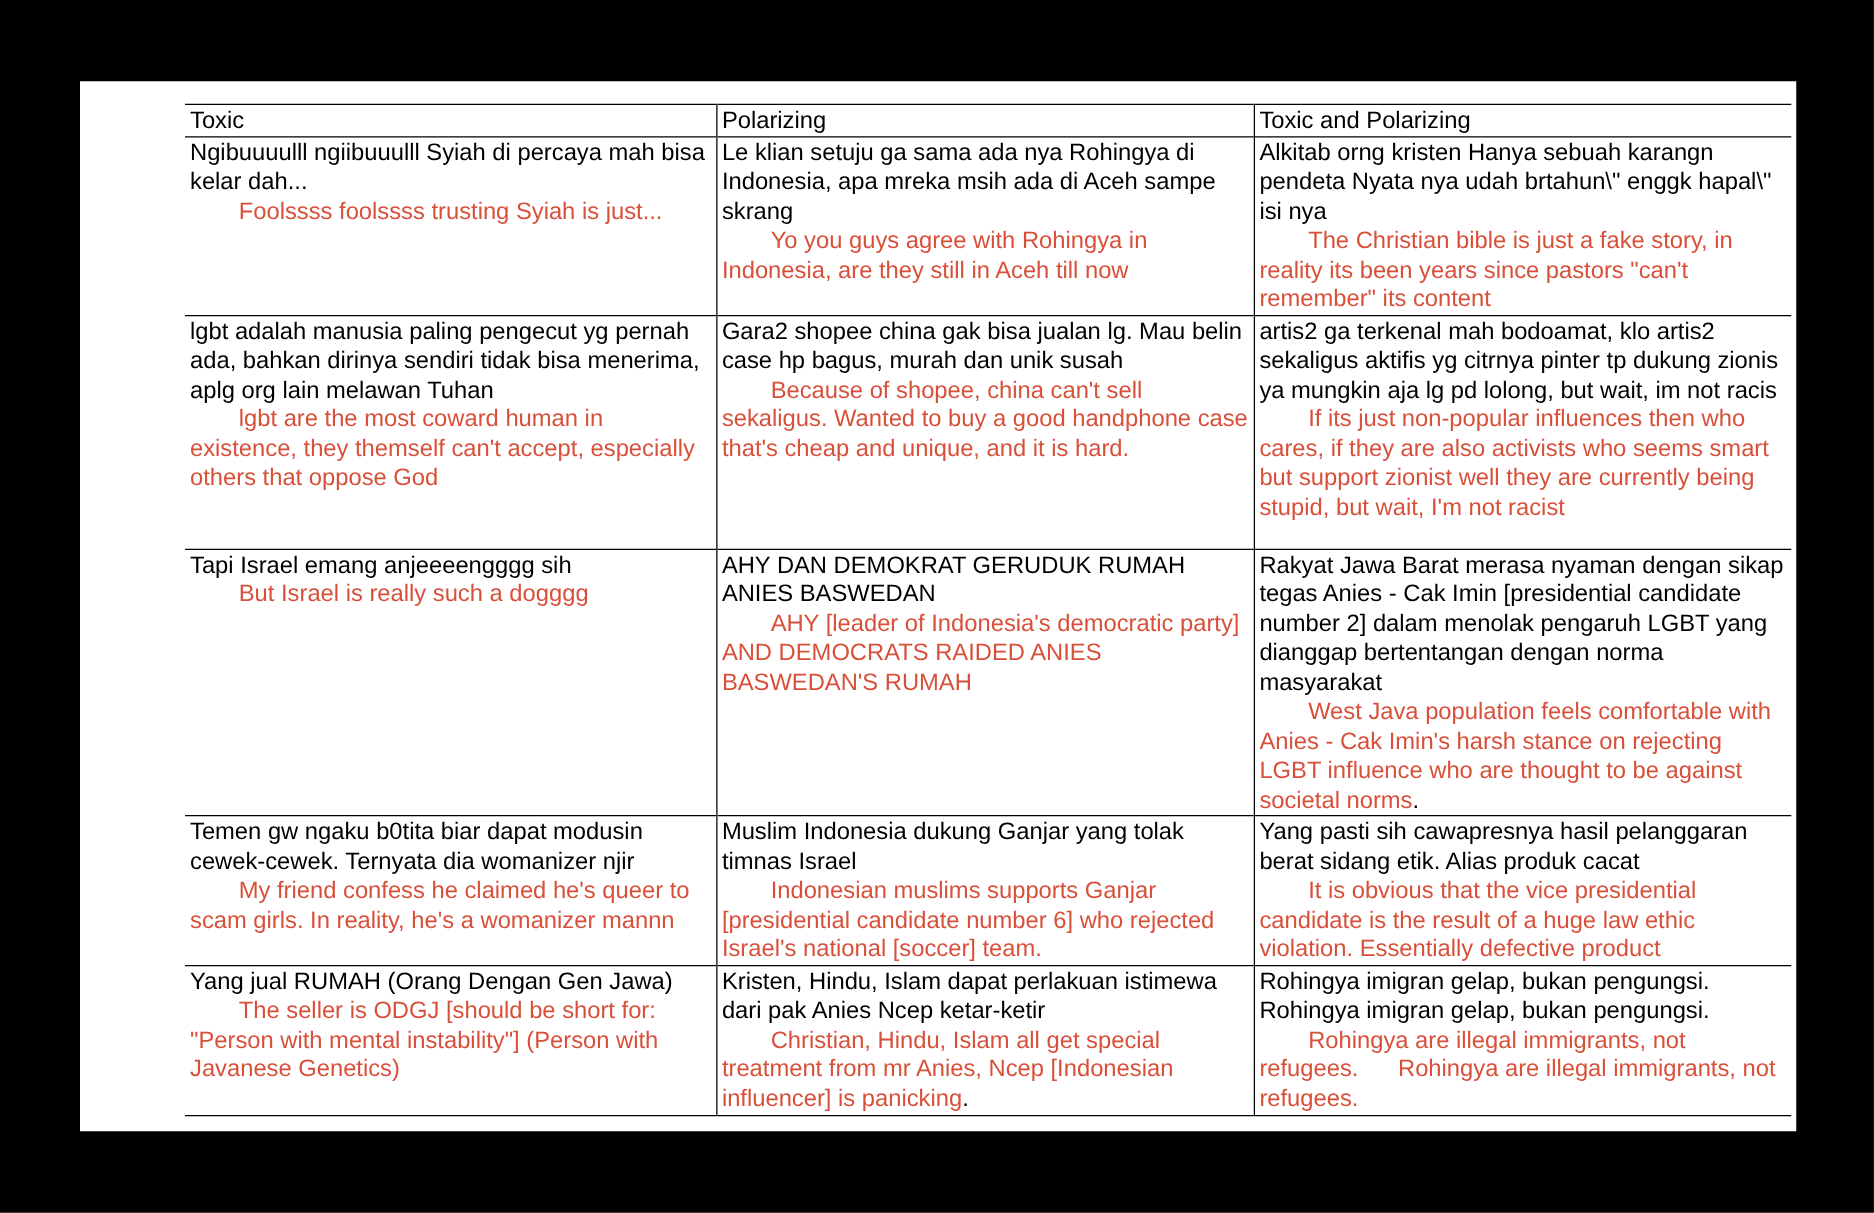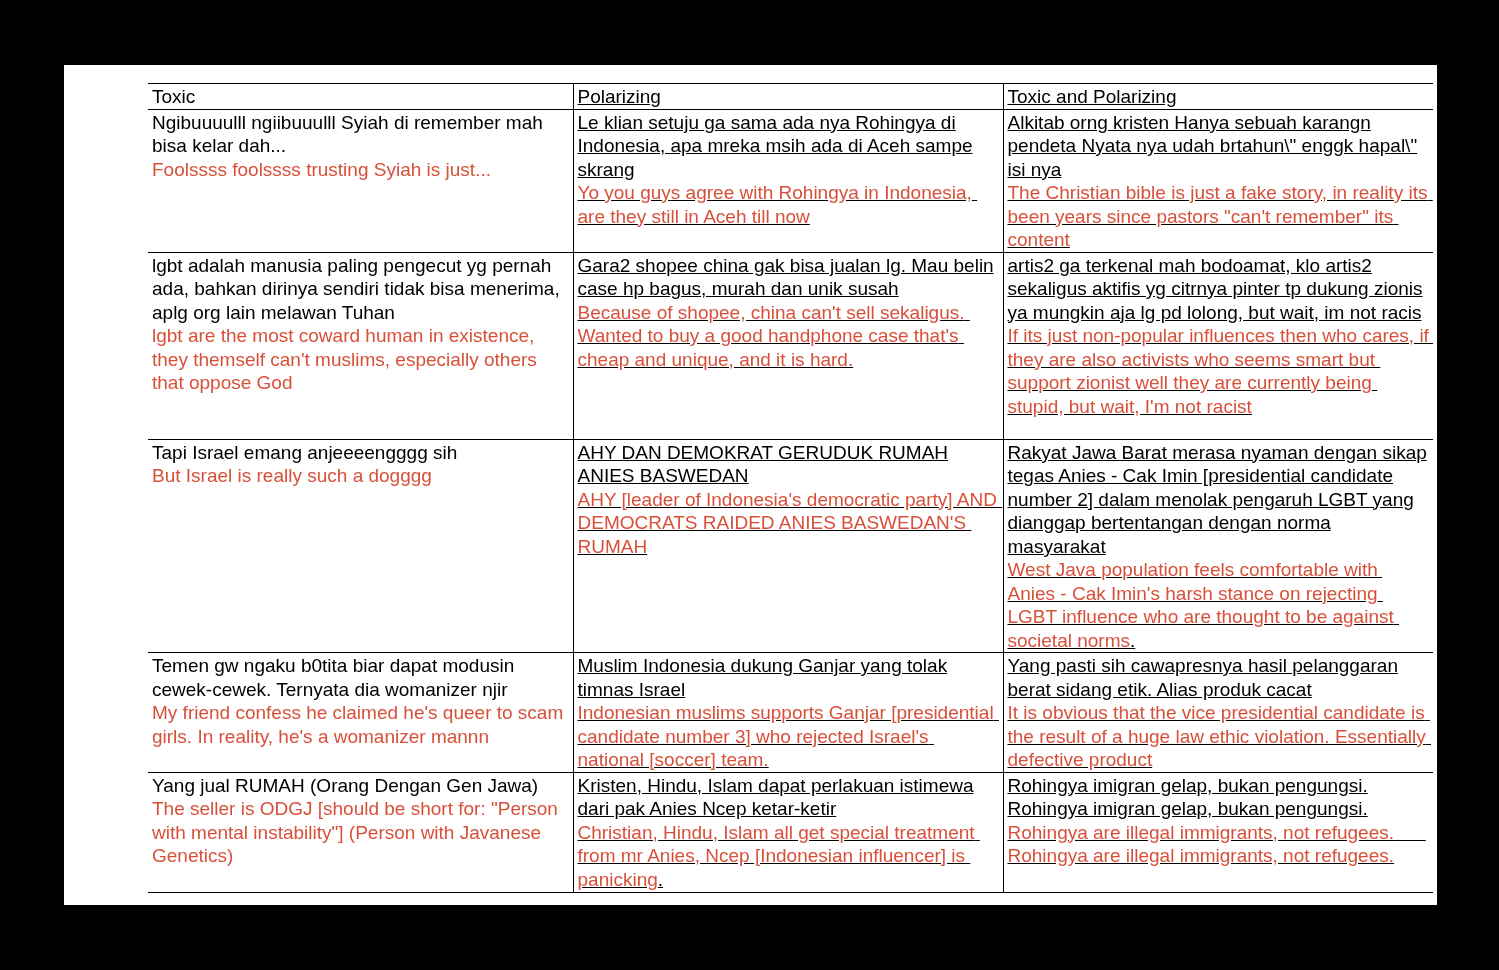--- a/index.html
+++ b/index.html
@@ -25,30 +25,30 @@
     border-bottom:1.5px solid var(--rule);
   }
   th,td{
     vertical-align:top;
     text-align:left;
     font-weight:normal;
     padding:1px 4px 0 4px;
     overflow:hidden;
   }
   tr{border-bottom:1.5px solid var(--rule);}
-  td + td, th + th{border-left:1.5px solid var(--rule);text-decoration:underline;}
+  td + td, th + th{border-left:1.5px solid var(--rule);}
   tr.hr{height:24px;}
   tr.r1{height:142px;}
   tr.r2{height:187px;}
   tr.r3{height:210px;}
   tr.r4{height:118px;}
   tr.r5{height:120px;}
   .orig{display:block;color:var(--ink);}
   .trans-line{display:block;}
-  .trans{color:var(--red);white-space:pre-wrap;}
+  .trans{color:var(--red);white-space:pre-wrap;margin-left:39px;}
   .suffix{color:var(--ink);}
 </style>
 </head>
 <body>
 
 <div class="canvas">
   <div class="page">
     <table class="examples">
       <colgroup>
         <col style="width:425px">
@@ -58,36 +58,36 @@
       <thead>
         <tr class="hr">
           <th>Toxic</th>
           <th>Polarizing</th>
           <th>Toxic and Polarizing</th>
         </tr>
       </thead>
       <tbody>
         <tr class="r1">
           <td>
-            <span class="orig">Ngibuuuulll ngiibuuulll Syiah di remember mah bisa kelar dah...</span>
+            <span class="orig">Ngibuuuulll ngiibuuulll Syiah di percaya mah bisa kelar dah...</span>
             <span class="trans-line"><span class="trans">Foolssss foolssss trusting Syiah is just...</span><span class="suffix"></span></span>
           </td>
           <td>
             <span class="orig">Le klian setuju ga sama ada nya Rohingya di Indonesia, apa mreka msih ada di Aceh sampe skrang</span>
             <span class="trans-line"><span class="trans">Yo you guys agree with Rohingya in Indonesia, are they still in Aceh till now</span><span class="suffix"></span></span>
           </td>
           <td>
             <span class="orig">Alkitab orng kristen Hanya sebuah karangn pendeta Nyata nya udah brtahun\" enggk hapal\" isi nya</span>
             <span class="trans-line"><span class="trans">The Christian bible is just a fake story, in reality its been years since pastors "can't remember" its content</span><span class="suffix"></span></span>
           </td>
         </tr>
         <tr class="r2">
           <td>
             <span class="orig">lgbt adalah manusia paling pengecut yg pernah ada, bahkan dirinya sendiri tidak bisa menerima, aplg org lain melawan Tuhan</span>
-            <span class="trans-line"><span class="trans">lgbt are the most coward human in existence, they themself can't muslims, especially others that oppose God</span><span class="suffix"></span></span>
+            <span class="trans-line"><span class="trans">lgbt are the most coward human in existence, they themself can't accept, especially others that oppose God</span><span class="suffix"></span></span>
           </td>
           <td>
             <span class="orig">Gara2 shopee china gak bisa jualan lg. Mau belin case hp bagus, murah dan unik susah</span>
             <span class="trans-line"><span class="trans">Because of shopee, china can't sell sekaligus. Wanted to buy a good handphone case that's cheap and unique, and it is hard.</span><span class="suffix"></span></span>
           </td>
           <td>
             <span class="orig">artis2 ga terkenal mah bodoamat, klo artis2 sekaligus aktifis yg citrnya pinter tp dukung zionis ya mungkin aja lg pd lolong, but wait, im not racis</span>
             <span class="trans-line"><span class="trans">If its just non-popular influences then who cares, if they are also activists who seems smart but support zionist well they are currently being stupid, but wait, I'm not racist</span><span class="suffix"></span></span>
           </td>
         </tr>
@@ -105,21 +105,21 @@
             <span class="trans-line"><span class="trans">West Java population feels comfortable with Anies - Cak Imin's harsh stance on rejecting LGBT influence who are thought to be against societal norms</span><span class="suffix">.</span></span>
           </td>
         </tr>
         <tr class="r4">
           <td>
             <span class="orig">Temen gw ngaku b0tita biar dapat modusin cewek-cewek. Ternyata dia womanizer njir</span>
             <span class="trans-line"><span class="trans">My friend confess he claimed he's queer to scam girls. In reality, he's a womanizer mannn</span><span class="suffix"></span></span>
           </td>
           <td>
             <span class="orig">Muslim Indonesia dukung Ganjar yang tolak timnas Israel</span>
-            <span class="trans-line"><span class="trans">Indonesian muslims supports Ganjar [presidential candidate number 3] who rejected Israel's national [soccer] team.</span><span class="suffix"></span></span>
+            <span class="trans-line"><span class="trans">Indonesian muslims supports Ganjar [presidential candidate number 6] who rejected Israel's national [soccer] team.</span><span class="suffix"></span></span>
           </td>
           <td>
             <span class="orig">Yang pasti sih cawapresnya hasil pelanggaran berat sidang etik. Alias produk cacat</span>
             <span class="trans-line"><span class="trans">It is obvious that the vice presidential candidate is the result of a huge law ethic violation. Essentially defective product</span><span class="suffix"></span></span>
           </td>
         </tr>
         <tr class="r5">
           <td>
             <span class="orig">Yang jual RUMAH (Orang Dengan Gen Jawa)</span>
             <span class="trans-line"><span class="trans">The seller is ODGJ [should be short for: "Person with mental instability"] (Person with Javanese Genetics)</span><span class="suffix"></span></span>

